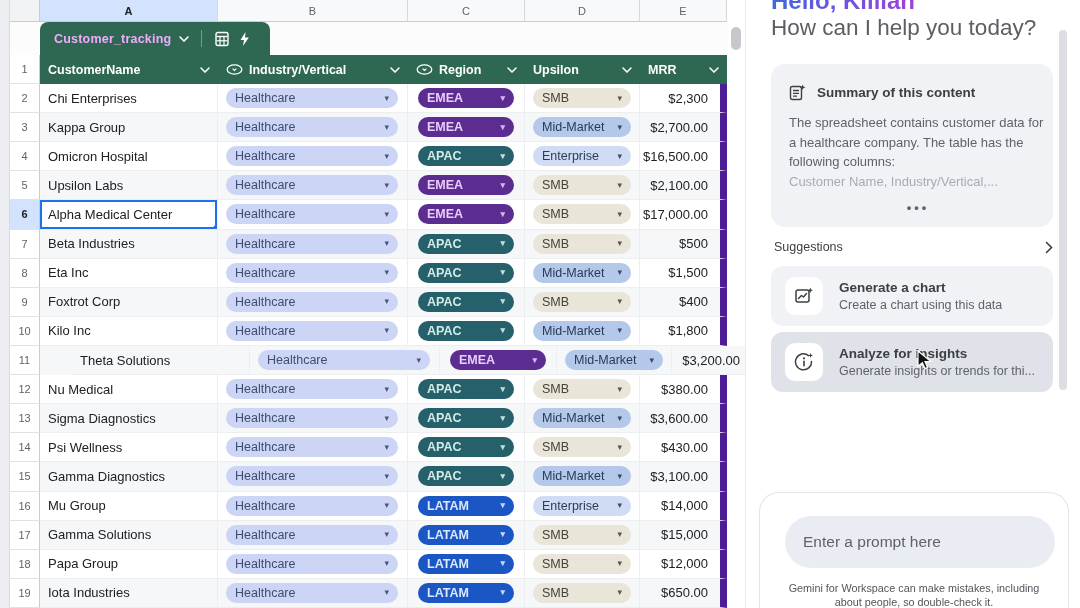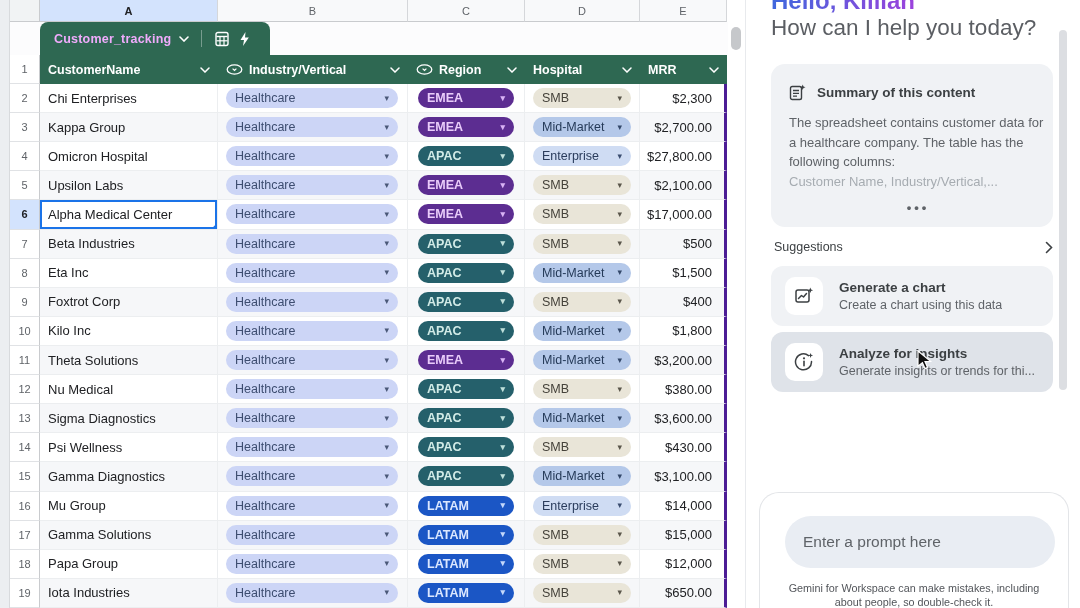--- a/index.html
+++ b/index.html
@@ -28,21 +28,21 @@
   .rowhead.selected { background:#d3e3fd; color:#202124; font-weight:bold; }
   .hcell { background:var(--table-green); color:#fff; font-size:12.5px; font-weight:bold;
     display:flex; align-items:center; padding:0 8px; gap:6px; }
   .hcell .sp { flex:1; }
 
   .rows { position:absolute; left:10px; top:84px; width:718px; }
   .srow { display:flex; height:29.11px; }
   .srow .cells { display:flex; background:#fff; }
   .srow:nth-child(even) .cells { background:#f6f7f9; }
   .cell { border-right:1px solid #eceef0; border-bottom:1px solid #eceef0; display:flex; align-items:center; position:relative; }
-  .cell.last { border-right:3px solid #4c1d95; }
+  .cell.last { border-right:7px solid #4c1d95; }
   .cname { padding-left:8px; font-size:13px; color:#202124; white-space:nowrap; overflow:hidden; }
   .cmrr { justify-content:flex-end; padding-right:12px; font-size:13px; color:#202124; }
   .cell.selcell { box-shadow:inset 0 0 0 2px var(--selection-blue); z-index:3; }
   .cell.selcell::after { content:""; position:absolute; right:-4px; bottom:-4px; width:8px; height:8px;
     background:var(--selection-blue); border-radius:50%; z-index:4; }
 
   .pill { height:20px; border-radius:10px; display:flex; align-items:center; justify-content:space-between;
     padding:0 9px; font-size:12.5px; flex:1; }
   .pill .car { font-size:9px; line-height:1; margin-left:6px; }
   .pill-ind { background:var(--industry-pill-bg); color:#3d4d70; font-weight:500; margin:0 9px 0 8px; }
@@ -169,21 +169,21 @@
           </svg>
           <span>Region</span>
           <span class="sp"></span>
           <span style="display:flex">
             <svg width="10" height="6" viewBox="0 0 10 6">
               <path d="M1 1 L5 5 L9 1" fill="none" stroke="#fff" stroke-width="1.5" stroke-linecap="round"></path>
             </svg>
           </span>
         </div>
         <div class="hcell" style="width: 115px;">
-          <span>Hospital</span>
+          <span>Upsilon</span>
           <span class="sp"></span>
           <span style="display:flex">
             <svg width="10" height="6" viewBox="0 0 10 6">
               <path d="M1 1 L5 5 L9 1" fill="none" stroke="#fff" stroke-width="1.5" stroke-linecap="round"></path>
             </svg>
           </span>
         </div>
         <div class="hcell" style="width: 87px;">
           <span>MRR</span>
           <span class="sp"></span>
@@ -260,21 +260,21 @@
                 <span>APAC</span>
                 <span class="car">▾</span>
               </div>
             </div>
             <div class="cell" style="width: 115px;">
               <div class="pill pill-ent">
                 <span>Enterprise</span>
                 <span class="car">▾</span>
               </div>
             </div>
-            <div class="cell cmrr last" style="width: 87px;">$27,800.00</div>
+            <div class="cell cmrr last" style="width: 87px;">$16,500.00</div>
           </div>
         </div>
         <div class="srow">
           <div class="rowhead">5</div>
           <div class="cells">
             <div class="cell cname" style="width: 178px;">Upsilon Labs</div>
             <div class="cell" style="width: 190px;">
               <div class="pill pill-ind">
                 <span>Healthcare</span>
                 <span class="car">▾</span>
@@ -416,21 +416,21 @@
                 <span>Mid-Market</span>
                 <span class="car">▾</span>
               </div>
             </div>
             <div class="cell cmrr last" style="width: 87px;">$1,800</div>
           </div>
         </div>
         <div class="srow">
           <div class="rowhead">11</div>
           <div class="cells">
-            <div class="cell cname" style="width: 178px;">Theta Solutions</div>
+            <div class="cell cname" style="width: 178px; margin-left: 32px;">Theta Solutions</div>
             <div class="cell" style="width: 190px;">
               <div class="pill pill-ind">
                 <span>Healthcare</span>
                 <span class="car">▾</span>
               </div>
             </div>
             <div class="cell" style="width: 117px;">
               <div class="pill pill-emea">
                 <span>EMEA</span>
                 <span class="car">▾</span>

